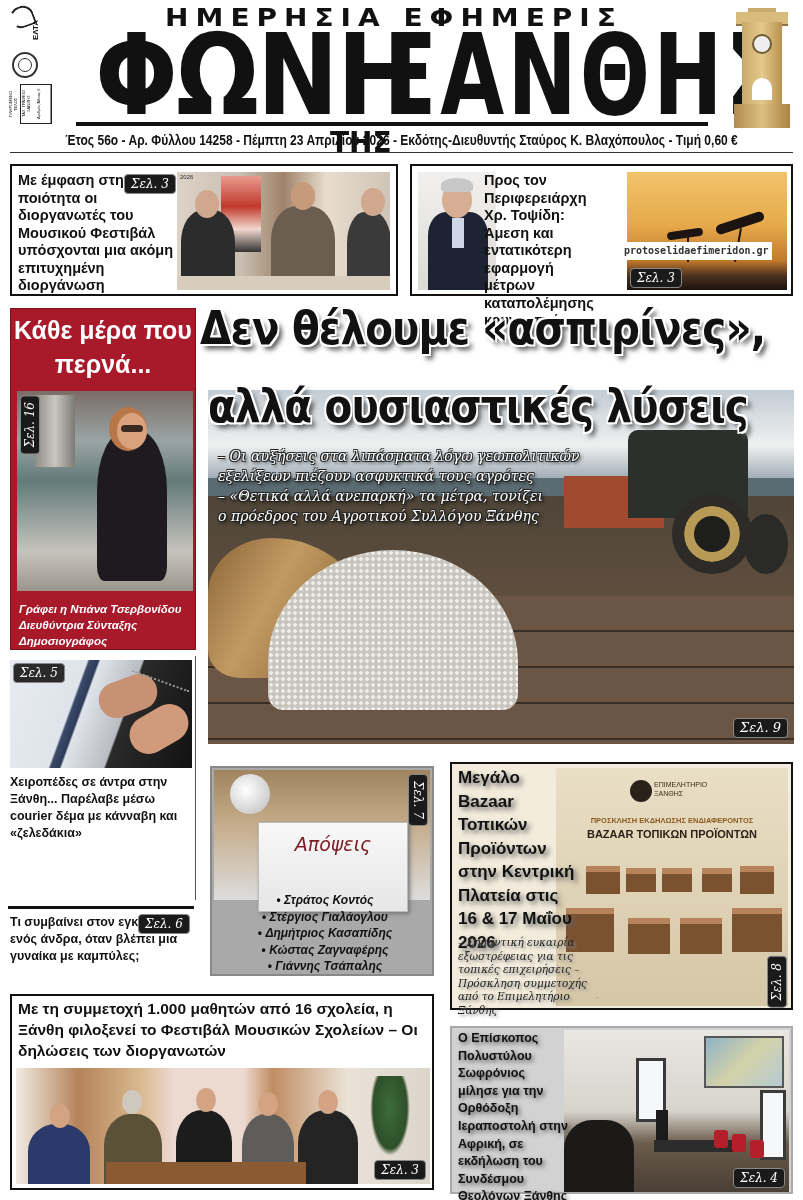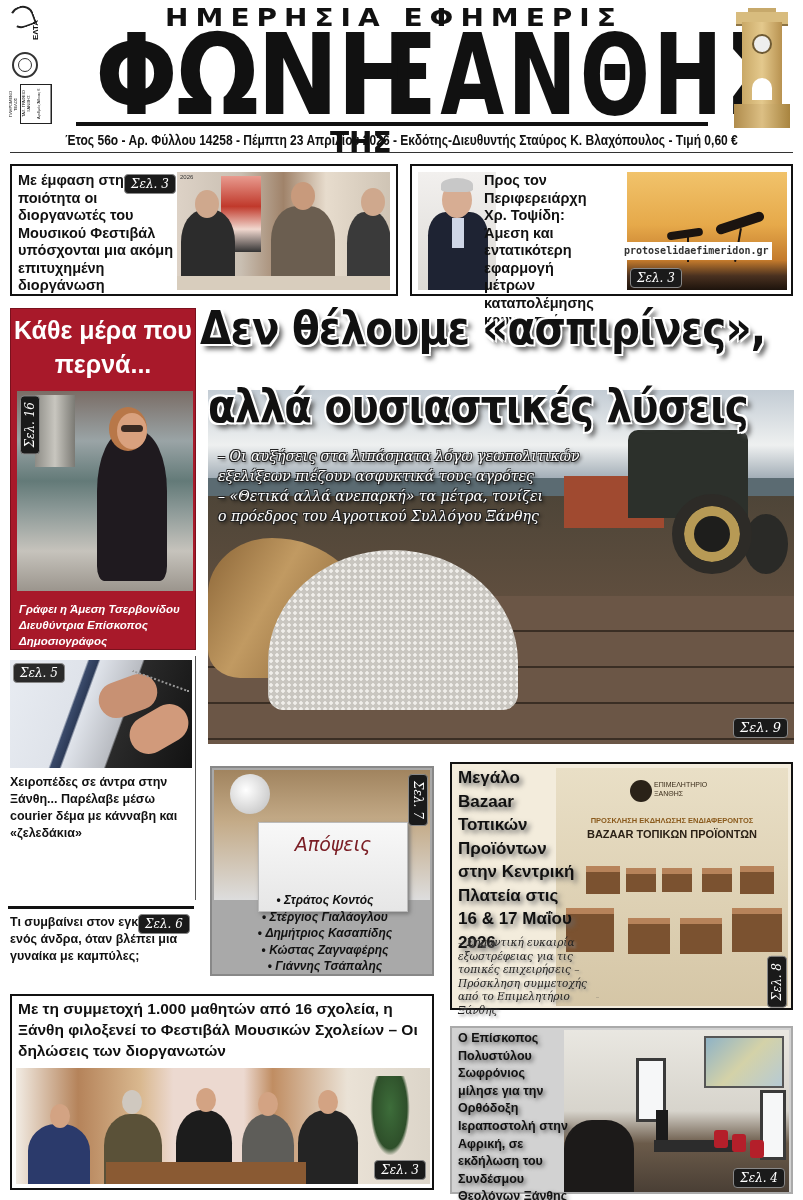--- a/index.html
+++ b/index.html
@@ -234,22 +234,22 @@
 <div class="abs col-box">
   <div class="col-title">Κάθε μέρα που περνά...</div>
   <div class="photo col-photo">
     <div class="fountain"></div>
     <div class="woman"></div>
       <div class="whead"></div>
       <div class="glasses"></div>
   </div>
   <span class="sel vert" style="left:9px; top:86px; transform:rotate(180deg); font-size:12px;">Σελ. 16</span>
   <div class="col-author">
-    <div>Γράφει η Άμεση Τσερβονίδου</div>
-    <div>Διευθύντρια Επίσκοπος</div>
+    <div>Γράφει η Ντιάνα Τσερβονίδου</div>
+    <div>Διευθύντρια Σύνταξης</div>
     <div>Δημοσιογράφος</div>
   </div>
 </div>
 
 <div class="photo main-photo">
   <div class="sky"></div>
     <div class="hills"></div>
     <div class="field"></div>
     <div class="deck"></div>
   <div class="spreader"></div>

